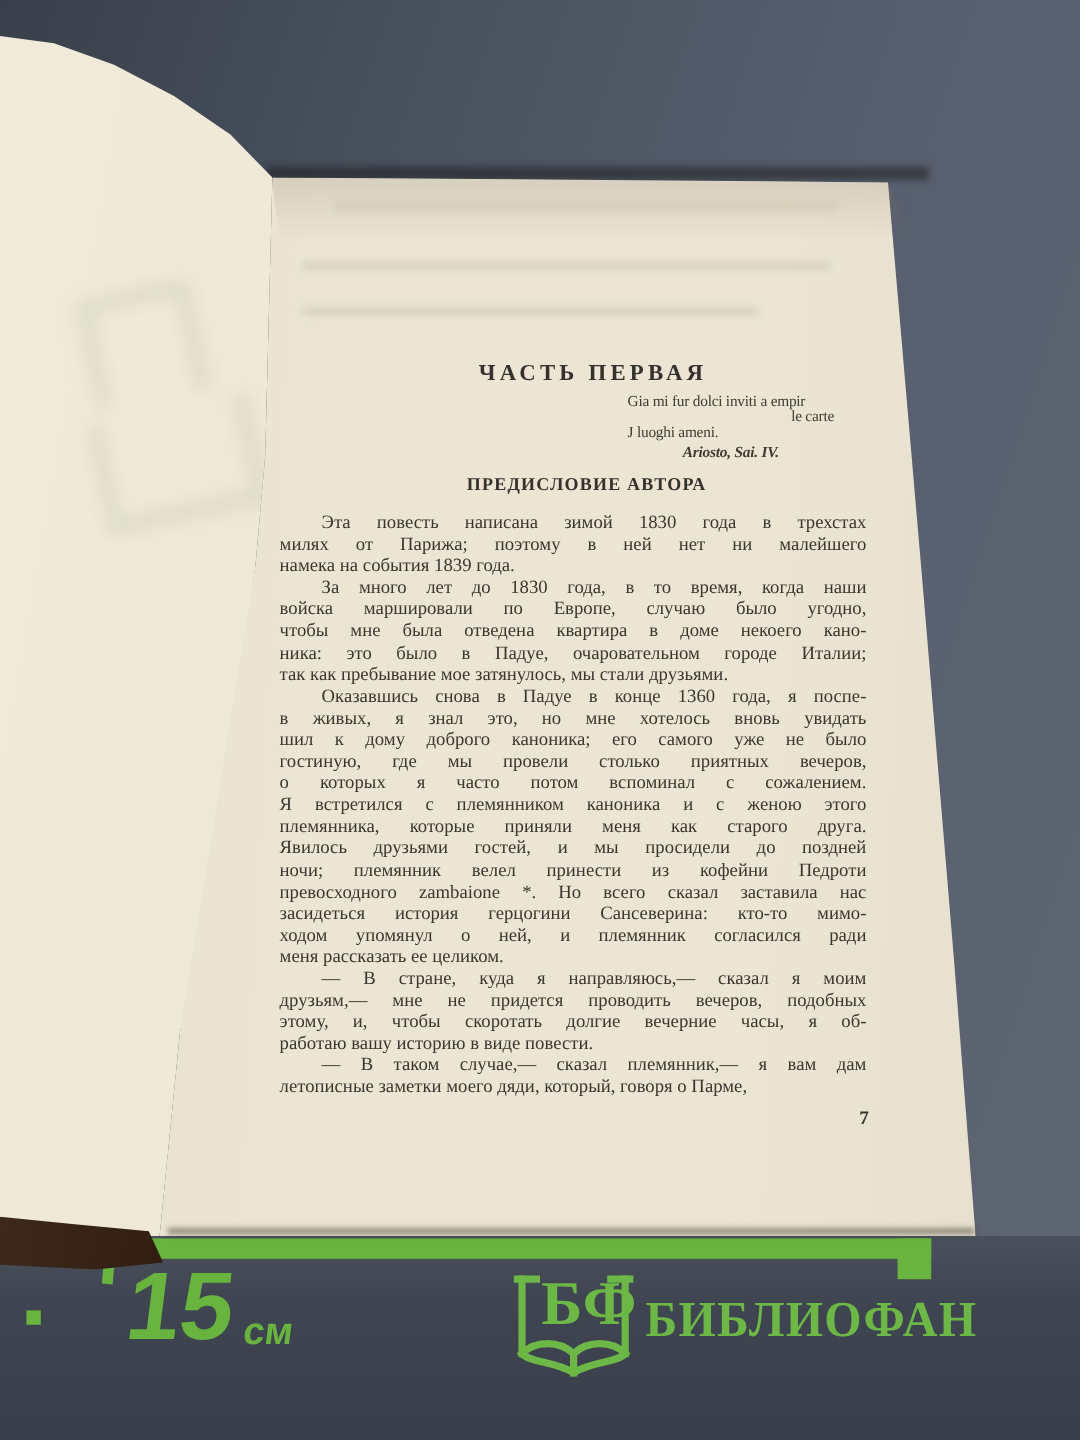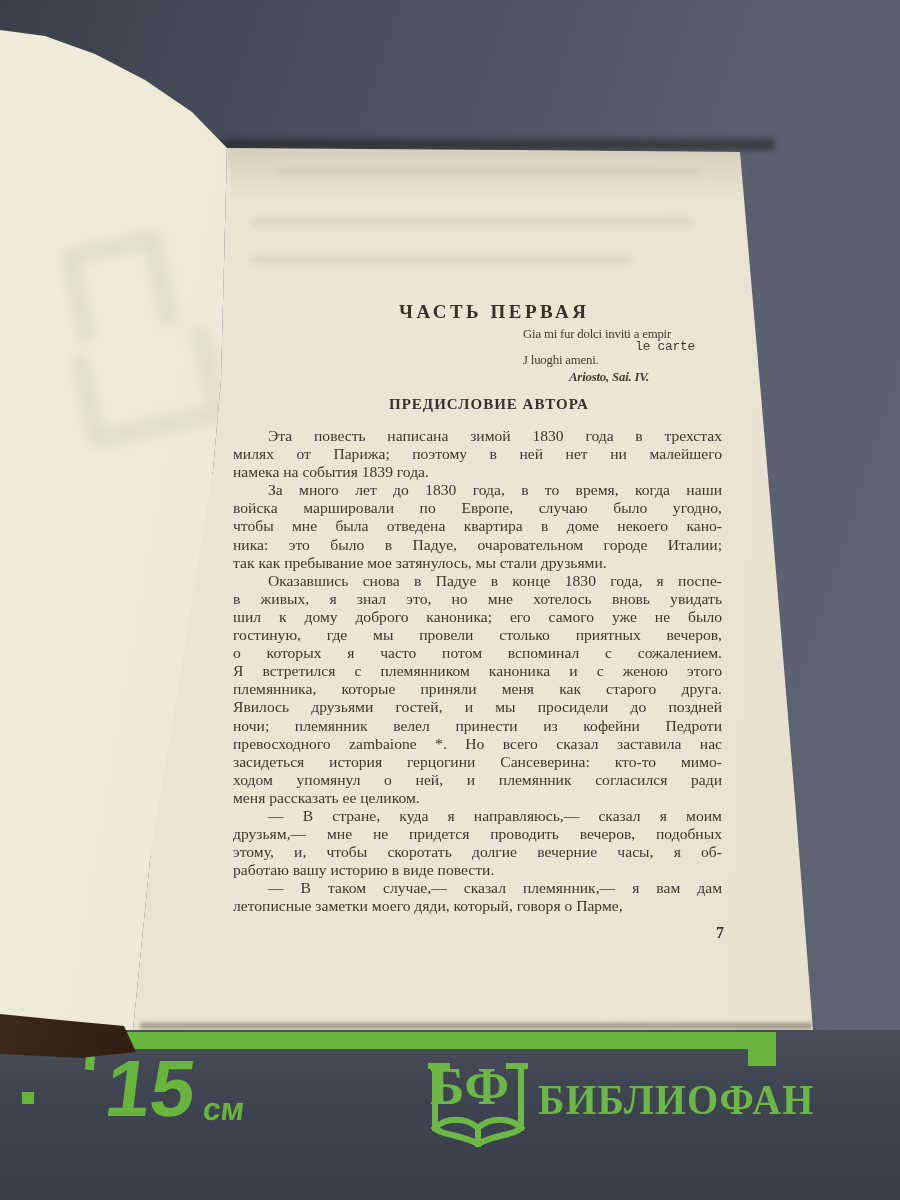--- a/index.html
+++ b/index.html
@@ -17,21 +17,21 @@
   #ruler-tick{position:absolute;left:86px;top:1044px;width:9px;height:26px;transform:rotate(5deg);}
   #ruler-tick-small{position:absolute;left:22px;top:1092px;width:12px;height:12px;}
   #ruler-label{position:absolute;left:106px;top:1050px;display:flex;align-items:flex-end;
     color:#68b43f;font-family:"Liberation Sans","DejaVu Sans",sans-serif;font-weight:bold;}
   #ruler-value{font-size:80px;line-height:78px;transform:skewX(-7deg);}
   #ruler-unit{font-size:32px;line-height:30px;margin-left:8px;margin-bottom:4px;transform:skewX(-7deg);}
   
   #brand{position:absolute;left:428px;top:1056px;display:flex;align-items:flex-start;color:#6cb746;}
   #brand-mark{position:relative;width:100px;height:102px;flex:none;}
   #brand-mark svg{position:absolute;left:0;top:0;}
-  #brand-abbr{position:absolute;left:2px;top:2px;width:72px;text-align:center;
+  #brand-abbr{position:absolute;left:23px;top:2px;width:72px;text-align:center;
     font-weight:bold;font-size:52px;line-height:58px;letter-spacing:1px;}
   #brand-name{font-weight:bold;font-size:40px;line-height:40px;margin:24px 0 0 10px;letter-spacing:1px;
     transform:scaleY(1.05);}
   
   .page{position:absolute;left:0;top:0;width:900px;height:1200px;}
   #page-left{
     clip-path:polygon(0px 30px,45px 36px,95px 54px,145px 80px,192px 112px,227px 148px,
       221px 380px,213px 470px,180px 720px,150px 860px,133px 1030px,0px 1030px);
     background:linear-gradient(100deg,#f1ebda 0%,#ede6d4 48%,#e2dac5 72%,#d3c9b0 88%,#bfb499 100%);
   }
@@ -58,21 +58,21 @@
   .ghost-line{position:absolute;height:7px;background:#c9c3ad;opacity:.55;filter:blur(3px);}
   #gl-1{left:278px;top:168px;width:420px;}
   #gl-2{left:252px;top:218px;width:440px;}
   #gl-3{left:252px;top:256px;width:380px;}
   
   #text-layer{position:absolute;left:233px;top:0;width:489px;height:1200px;color:#3a372e;}
   #part-heading{position:absolute;left:166px;top:301px;font-weight:bold;font-size:19px;
     letter-spacing:3.5px;color:#33322c;white-space:nowrap;}
   #epigraph{position:absolute;left:290px;top:328px;width:172px;font-size:12.8px;
     line-height:12.9px;letter-spacing:-0.2px;color:#3e3b31;}
-  .epi-right{text-align:right;font-family:Liberation Mono, monospace;}
+  .epi-right{text-align:right;}
   #epigraph-attrib{margin-top:4px;text-align:center;font-style:italic;font-weight:600;}
   #preface-heading{position:absolute;left:156px;top:396px;font-weight:bold;font-size:15px;
     letter-spacing:1px;white-space:nowrap;color:#33322c;}
   #body-text{position:absolute;left:0;top:427px;width:489px;font-size:15.6px;line-height:18.1px;}
   .ln{text-align:justify;text-align-last:justify;white-space:normal;}
   .ln.end{text-align-last:left;}
   .ln.ind{text-indent:35px;}
   #page-number{position:absolute;left:472px;top:924px;width:30px;text-align:center;
     font-size:16px;font-weight:600;}
 </style>
@@ -136,21 +136,21 @@
 
     <div id="body-text">
         <div class="ln ind">Эта повесть написана зимой 1830 года в трехстах</div>
         <div class="ln">милях от Парижа; поэтому в ней нет ни малейшего</div>
         <div class="ln end">намека на события 1839 года.</div>
         <div class="ln ind">За много лет до 1830 года, в то время, когда наши</div>
         <div class="ln">войска маршировали по Европе, случаю было угодно,</div>
         <div class="ln">чтобы мне была отведена квартира в доме некоего кано-</div>
         <div class="ln">ника: это было в Падуе, очаровательном городе Италии;</div>
         <div class="ln end">так как пребывание мое затянулось, мы стали друзьями.</div>
-        <div class="ln ind">Оказавшись снова в Падуе в конце 1830 года, я поспе-</div>
+        <div class="ln ind">Оказавшись снова в Падуе в конце 1360 года, я поспе-</div>
         <div class="ln">в живых, я знал это, но мне хотелось вновь увидать</div>
         <div class="ln">шил к дому доброго каноника; его самого уже не было</div>
         <div class="ln">гостиную, где мы провели столько приятных вечеров,</div>
         <div class="ln">о которых я часто потом вспоминал с сожалением.</div>
         <div class="ln">Я встретился с племянником каноника и с женою этого</div>
         <div class="ln">племянника, которые приняли меня как старого друга.</div>
         <div class="ln">Явилось друзьями гостей, и мы просидели до поздней</div>
         <div class="ln">ночи; племянник велел принести из кофейни Педроти</div>
         <div class="ln">превосходного zambaione *. Но всего сказал заставила нас</div>
         <div class="ln">засидеться история герцогини Сансеверина: кто-то мимо-</div>

